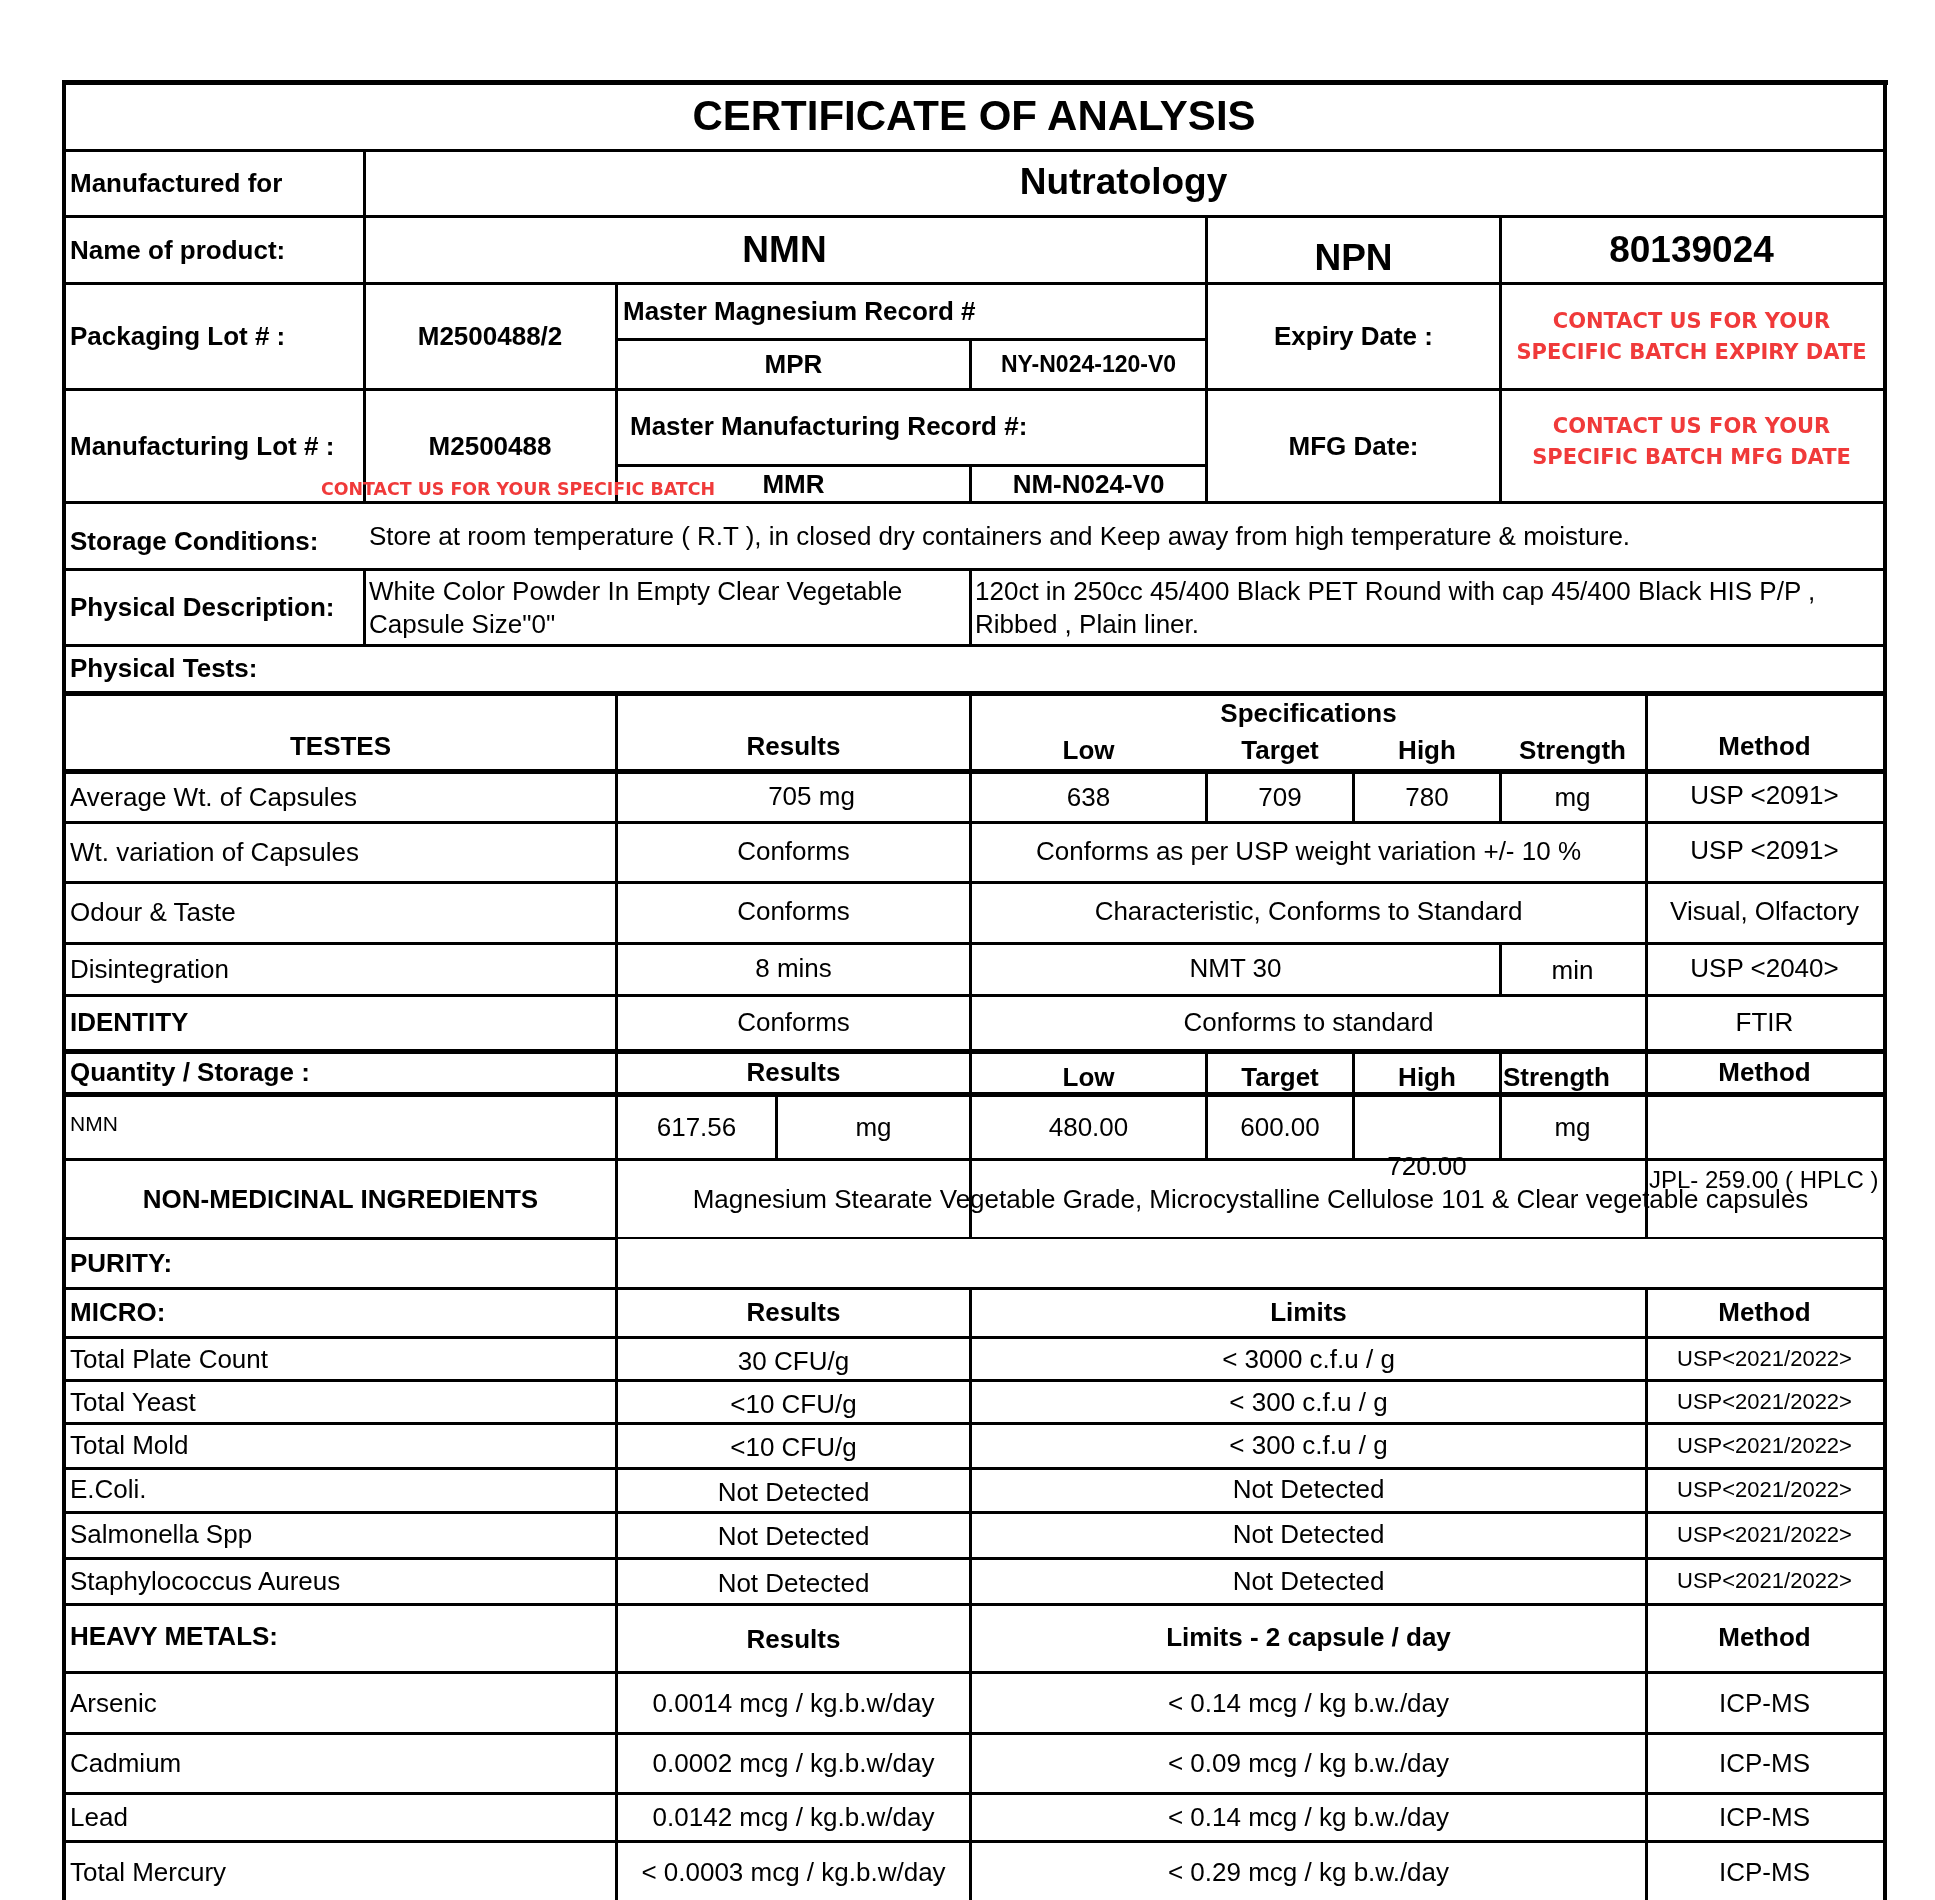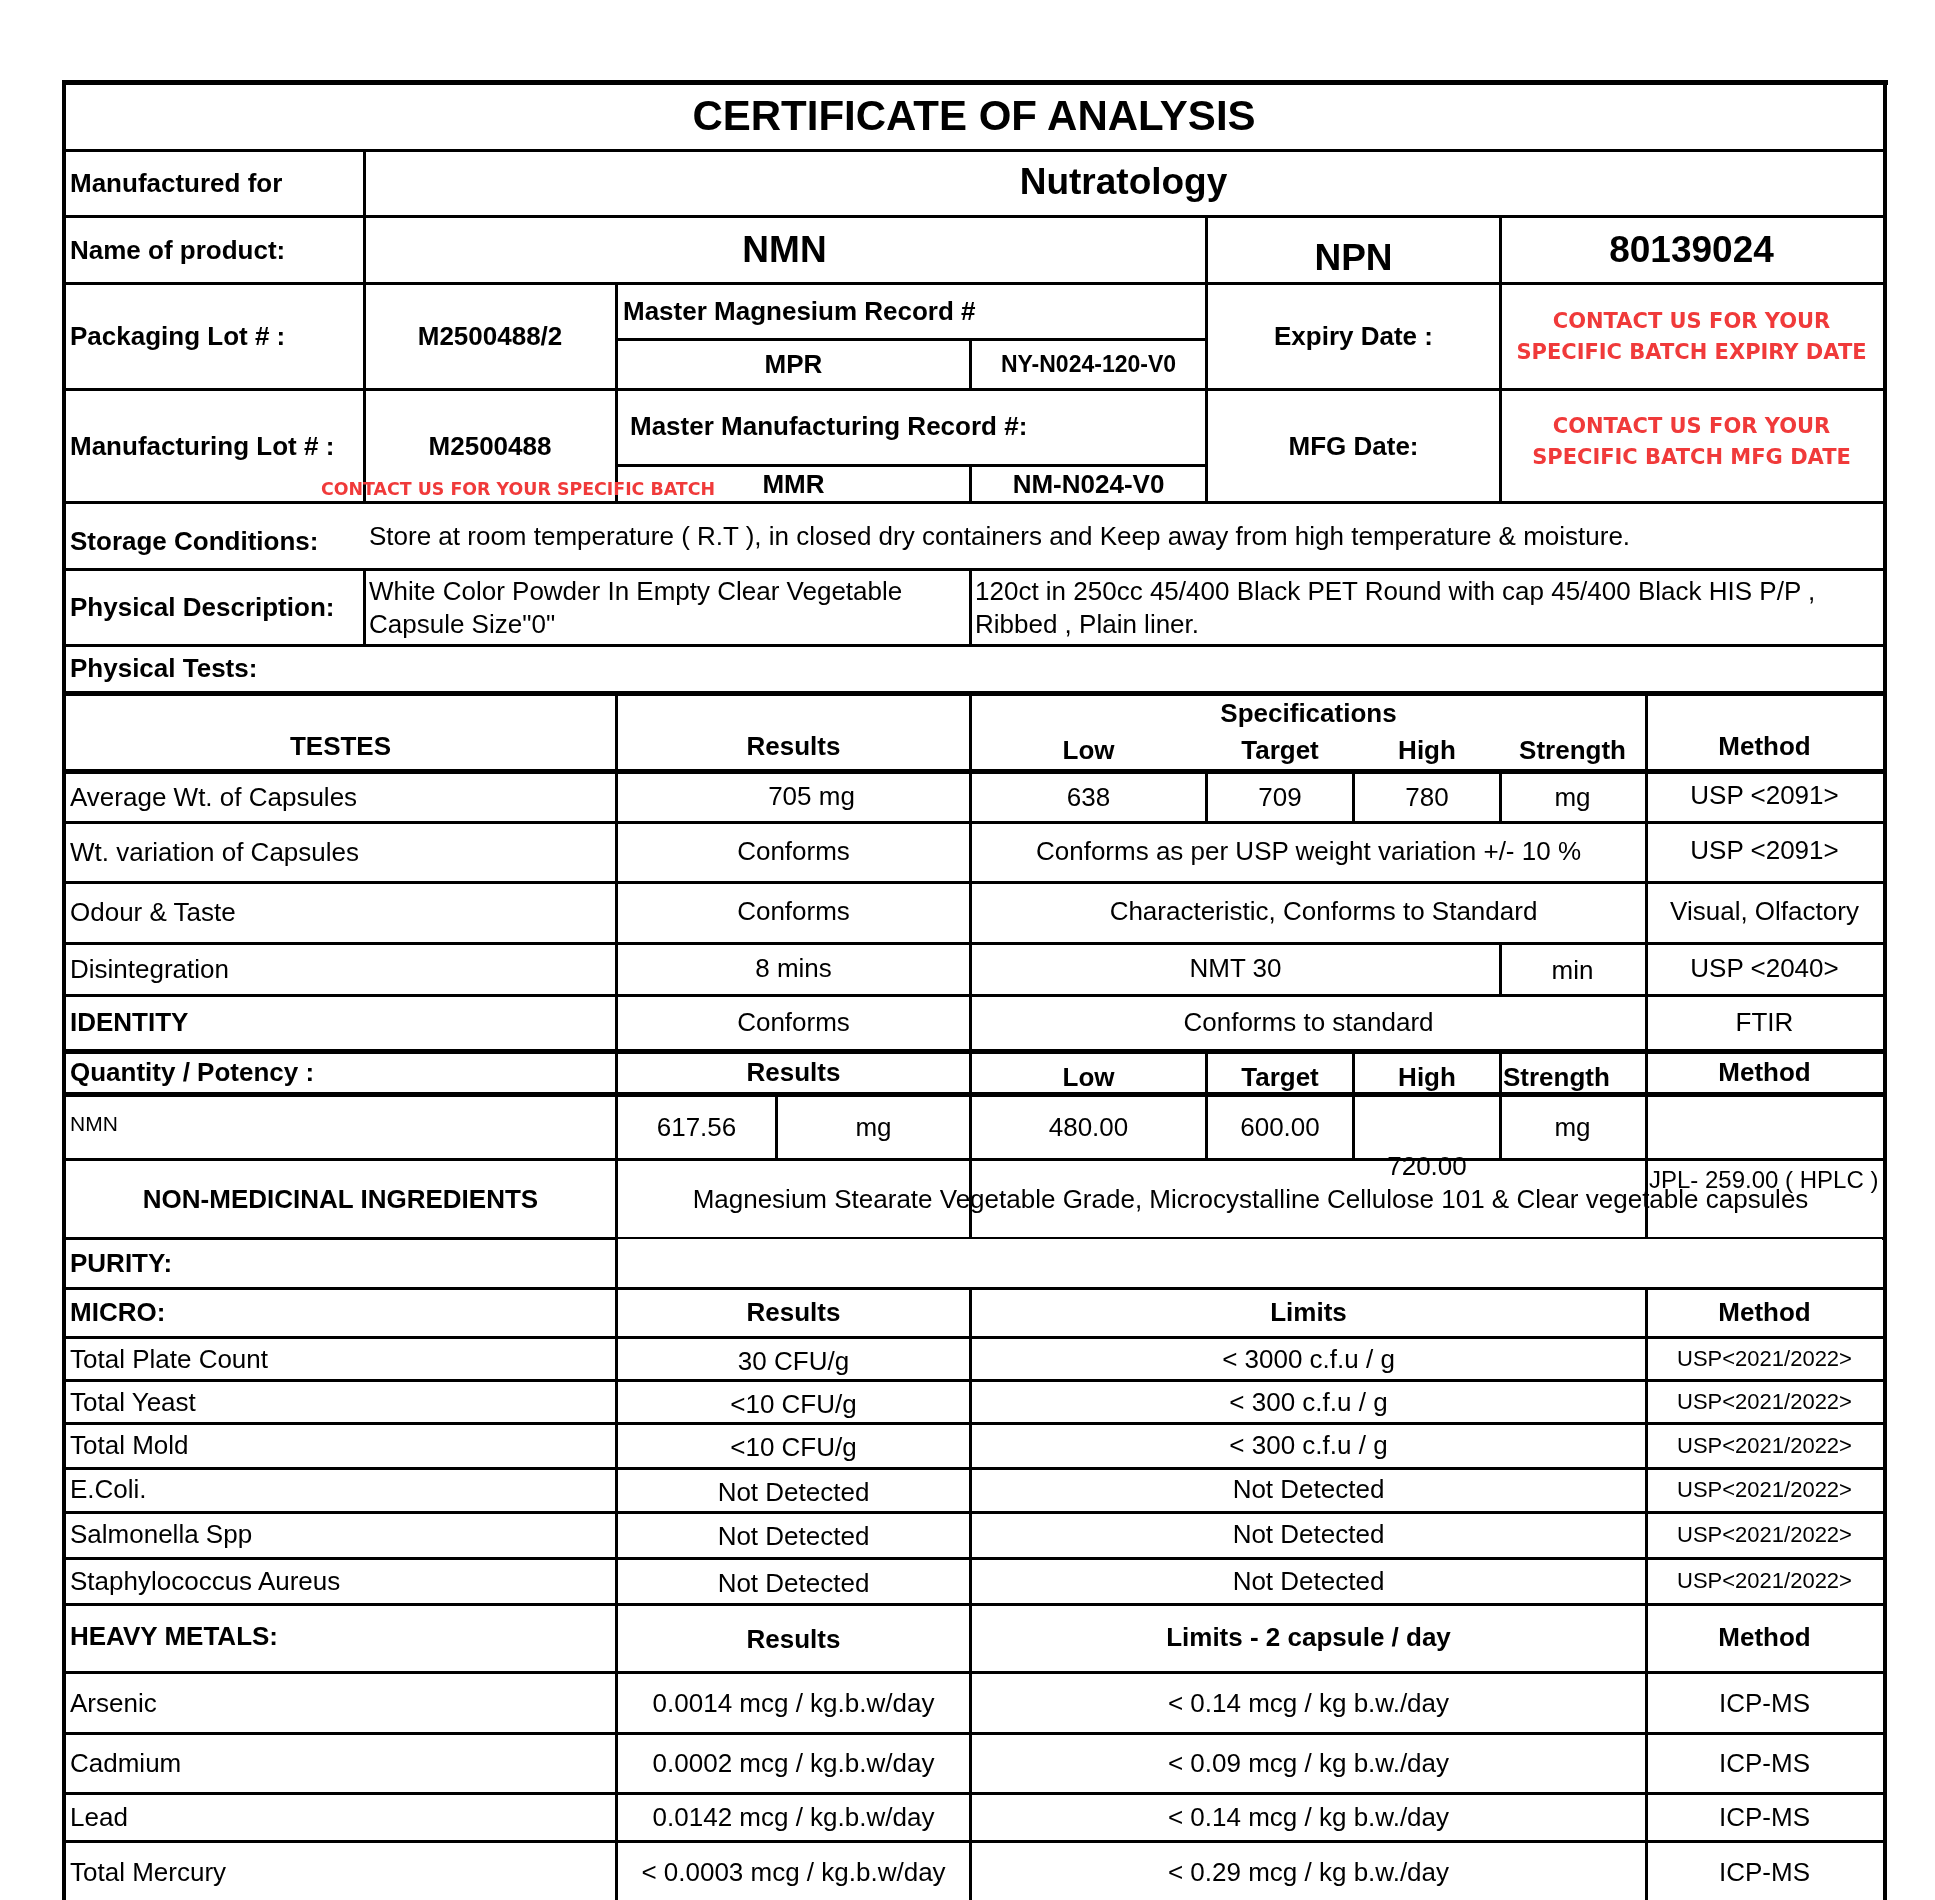--- a/index.html
+++ b/index.html
@@ -140,35 +140,35 @@
 <div class="c ctr" style="left:1501px;top:773px;width:143px;height:48px;">mg</div>
 <div class="c ctr" style="left:1647px;top:773px;width:235px;height:44px;">USP &lt;2091&gt;</div>
 
 <div class="c" style="left:70px;top:824px;width:545px;height:57px;">Wt. variation of Capsules</div>
 <div class="c ctr" style="left:618px;top:824px;width:351px;height:55px;">Conforms</div>
 <div class="c ctr" style="left:972px;top:824px;width:673px;height:55px;">Conforms as per USP weight variation +/- 10 %</div>
 <div class="c ctr" style="left:1647px;top:824px;width:235px;height:53px;">USP &lt;2091&gt;</div>
 
 <div class="c" style="left:70px;top:883px;width:545px;height:59px;">Odour &amp; Taste</div>
 <div class="c ctr" style="left:618px;top:883px;width:351px;height:57px;">Conforms</div>
-<div class="c ctr" style="left:972px;top:883px;width:673px;height:57px;margin-left:15px;">Characteristic, Conforms to Standard</div>
+<div class="c ctr" style="left:972px;top:883px;width:673px;height:57px;">Characteristic, Conforms to Standard</div>
 <div class="c ctr" style="left:1647px;top:883px;width:235px;height:57px;">Visual, Olfactory</div>
 
 <div class="c" style="left:70px;top:945px;width:545px;height:49px;">Disintegration</div>
 <div class="c ctr" style="left:618px;top:945px;width:351px;height:46px;">8 mins</div>
 <div class="c ctr" style="left:972px;top:945px;width:527px;height:46px;">NMT 30</div>
 <div class="c ctr" style="left:1501px;top:945px;width:143px;height:51px;">min</div>
 <div class="c ctr" style="left:1647px;top:945px;width:235px;height:46px;">USP &lt;2040&gt;</div>
 
 <div class="c b" style="left:70px;top:996px;width:545px;height:52px;">IDENTITY</div>
 <div class="c ctr" style="left:618px;top:996px;width:351px;height:52px;">Conforms</div>
 <div class="c ctr" style="left:972px;top:996px;width:673px;height:52px;">Conforms to standard</div>
 <div class="c ctr" style="left:1647px;top:996px;width:235px;height:52px;">FTIR</div>
 
-<div class="c b" style="left:70px;top:1053px;width:545px;height:39px;">Quantity / Potency :</div>
+<div class="c b" style="left:70px;top:1053px;width:545px;height:39px;">Quantity / Storage :</div>
 <div class="c ctr b" style="left:618px;top:1053px;width:351px;height:39px;">Results</div>
 <div class="c ctr b" style="left:972px;top:1058px;width:233px;height:39px;">Low</div>
 <div class="c ctr b" style="left:1208px;top:1058px;width:144px;height:39px;">Target</div>
 <div class="c ctr b" style="left:1355px;top:1058px;width:144px;height:39px;">High</div>
 <div class="c b" style="left:1503px;top:1058px;width:141px;height:39px;">Strength</div>
 <div class="c ctr b" style="left:1647px;top:1053px;width:235px;height:39px;">Method</div>
 
 <div class="c" style="left:70px;top:1096px;width:545px;height:57px;font-size:21px;">NMN</div>
 <div class="c ctr" style="left:618px;top:1096px;width:157px;height:62px;">617.56</div>
 <div class="c ctr" style="left:778px;top:1096px;width:191px;height:62px;">mg</div>

